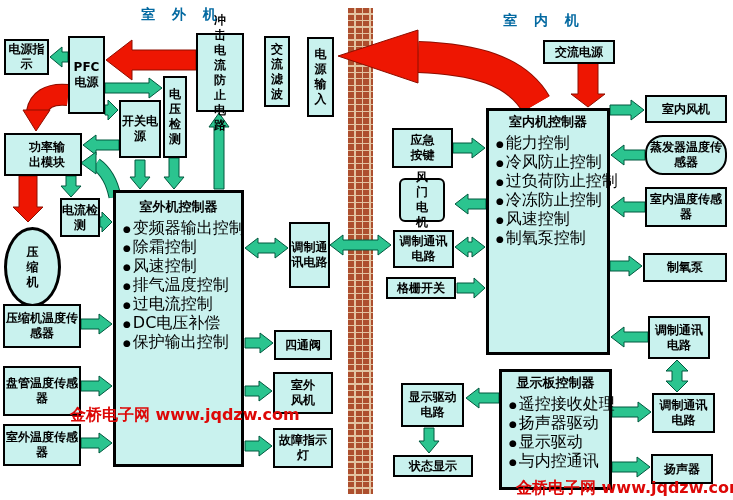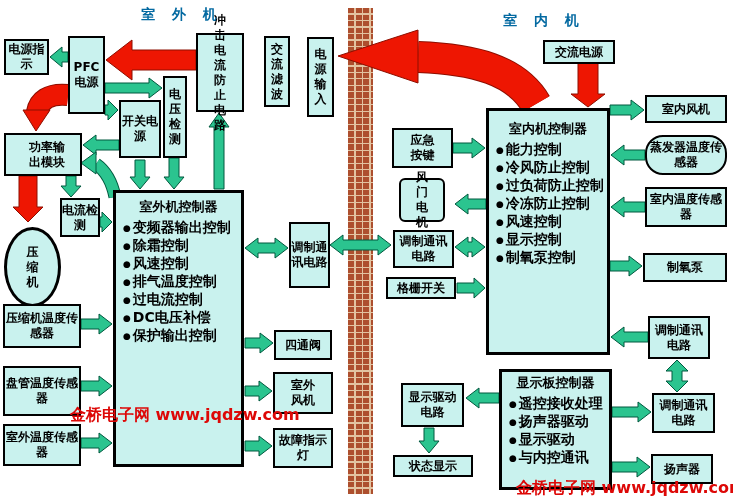--- a/index.html
+++ b/index.html
@@ -10,21 +10,21 @@
           repeating-linear-gradient(0deg, rgba(0,0,0,0) 0 5px, var(--mortar) 5px 6.5px),
           repeating-linear-gradient(90deg, rgba(0,0,0,0) 0 6px, var(--mortar) 6px 7.5px),
           var(--brick);}
   #arrows{position:absolute;left:0;top:0;z-index:2;}
   .box{position:absolute;z-index:3;background:var(--fill);border:2px solid var(--bord);
        display:flex;align-items:center;justify-content:center;text-align:center;
        font-size:12px;font-weight:bold;color:#000;line-height:1.25;box-sizing:border-box;}
   .ctrl{flex-direction:column;justify-content:flex-start;border-width:3px;}
   .ctitle{font-size:13px;font-weight:bold;text-align:center;margin:6px 0 2px 0;width:100%;}
   .clist{list-style:none;margin:2px 0 0 0;padding:0 0 0 7px;text-align:left;align-self:flex-start;}
-  .clist li{font-size:14px;font-weight:bold;line-height:17px;white-space:nowrap;}
+  .clist li{font-size:16px;font-weight:normal;line-height:17px;white-space:nowrap;}
   .clist li::before{content:"●";font-size:9px;margin-right:2px;vertical-align:1px;}
   .round{border-radius:50%;border-width:3px;}
   .title{position:absolute;z-index:3;font-size:14px;font-weight:bold;letter-spacing:6px;
          text-align:center;color:#0369a1;}
   .wm{position:absolute;z-index:4;font-size:16px;font-weight:bold;color:var(--wm);white-space:nowrap;}
 </style>
 </head>
 <body>
 
 <div id="stage">
@@ -107,28 +107,27 @@
   <div class="box" style="left:3px;top:366px;width:78px;height:50px;">盘管温度传感器</div>
   <div class="box" style="left:3px;top:424px;width:78px;height:42px;">室外温度传感器</div>
   <div class="box" style="left:289px;top:222px;width:41px;height:66px;">调制通讯电路</div>
   <div class="box" style="left:274px;top:330px;width:58px;height:30px;">四通阀</div>
   <div class="box" style="left:273px;top:372px;width:60px;height:42px;padding:0 15px;">室外风机</div>
   <div class="box" style="left:273px;top:428px;width:60px;height:40px;padding:1px;">故障指示灯</div>
 
   <div class="box" style="left:543px;top:40px;width:72px;height:24px;">交流电源</div>
 
   <div class="box ctrl" style="left:486px;top:108px;width:124px;height:247px;">
-    <div class="ctitle" style="margin-top:10px;">室内机控制器</div>
+    <div class="ctitle" style="margin-top:3px;">室内机控制器</div>
     <ul class="clist">
       <li>能力控制</li>
       <li>冷风防止控制</li>
       <li>过负荷防止控制</li>
       <li>冷冻防止控制</li>
       <li>风速控制</li>
-      <li>显示控制</li>
       <li>制氧泵控制</li>
     </ul>
   </div>
 
   <div class="box" style="left:392px;top:128px;width:61px;height:40px;padding:0 16px;">应急按键</div>
   <div class="box" style="left:399px;top:178px;width:46px;height:44px;padding:0 16px;border-radius:6px;">风门电机</div>
   <div class="box" style="left:393px;top:230px;width:61px;height:38px;padding:1px;">调制通讯电路</div>
   <div class="box" style="left:386px;top:277px;width:70px;height:22px;">格栅开关</div>
   <div class="box" style="left:645px;top:95px;width:82px;height:28px;">室内风机</div>
   <div class="box" style="left:645px;top:135px;width:82px;height:40px;border-radius:18px;">蒸发器温度传感器</div>

